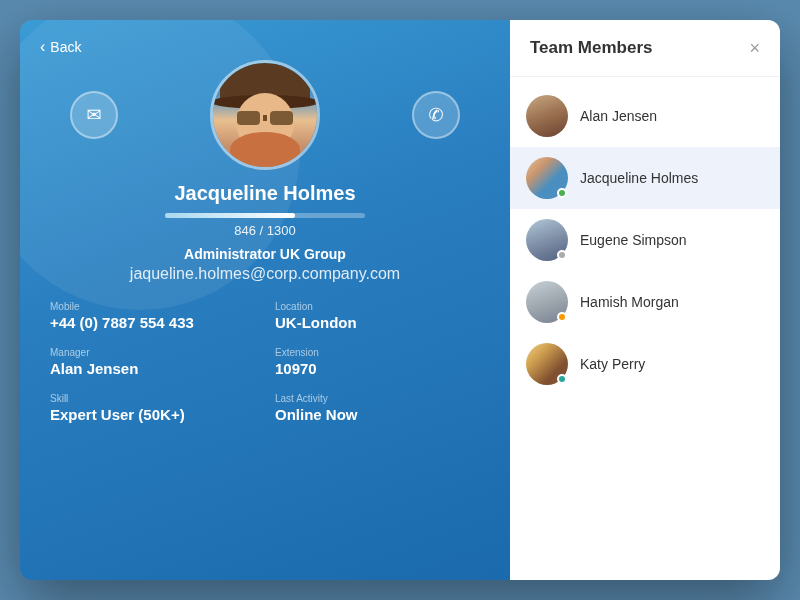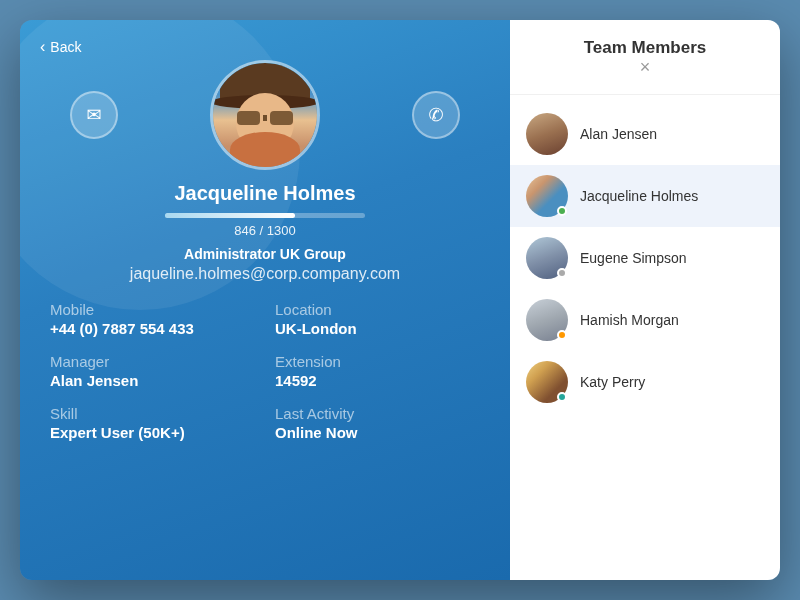--- a/index.html
+++ b/index.html
@@ -150,21 +150,21 @@
       gap: 16px 20px;
       width: 100%;
       margin-top: 18px;
       z-index: 2;
     }
 
     .info-item {}
 
     .info-label {
       color: rgba(255,255,255,0.6);
-      font-size: 15px;
+      font-size: 10px;
       margin-bottom: 2px;
     }
 
     .info-value {
       color: white;
       font-size: 15px;
       font-weight: 600;
     }
 
     
@@ -172,23 +172,22 @@
       flex: 1;
       background: white;
       display: flex;
       flex-direction: column;
     }
 
     .panel-header {
       display: flex;
       align-items: center;
       justify-content: space-between;
-      padding: 18px 32px;
+      padding: 18px 20px;
       border-bottom: 1px solid #f0f0f0;
-      flex-direction: column;
     }
 
     .panel-title {
       font-size: 17px;
       font-weight: 600;
       color: #333;
     }
 
     .close-btn {
       color: #999;
@@ -404,21 +403,21 @@
       <div class="info-item">
         <div class="info-label">Location</div>
         <div class="info-value">UK-London</div>
       </div>
       <div class="info-item">
         <div class="info-label">Manager</div>
         <div class="info-value">Alan Jensen</div>
       </div>
       <div class="info-item">
         <div class="info-label">Extension</div>
-        <div class="info-value">14592</div>
+        <div class="info-value">10970</div>
       </div>
       <div class="info-item">
         <div class="info-label">Skill</div>
         <div class="info-value">Expert User (50K+)</div>
       </div>
       <div class="info-item">
         <div class="info-label">Last Activity</div>
         <div class="info-value">Online Now</div>
       </div>
     </div>

